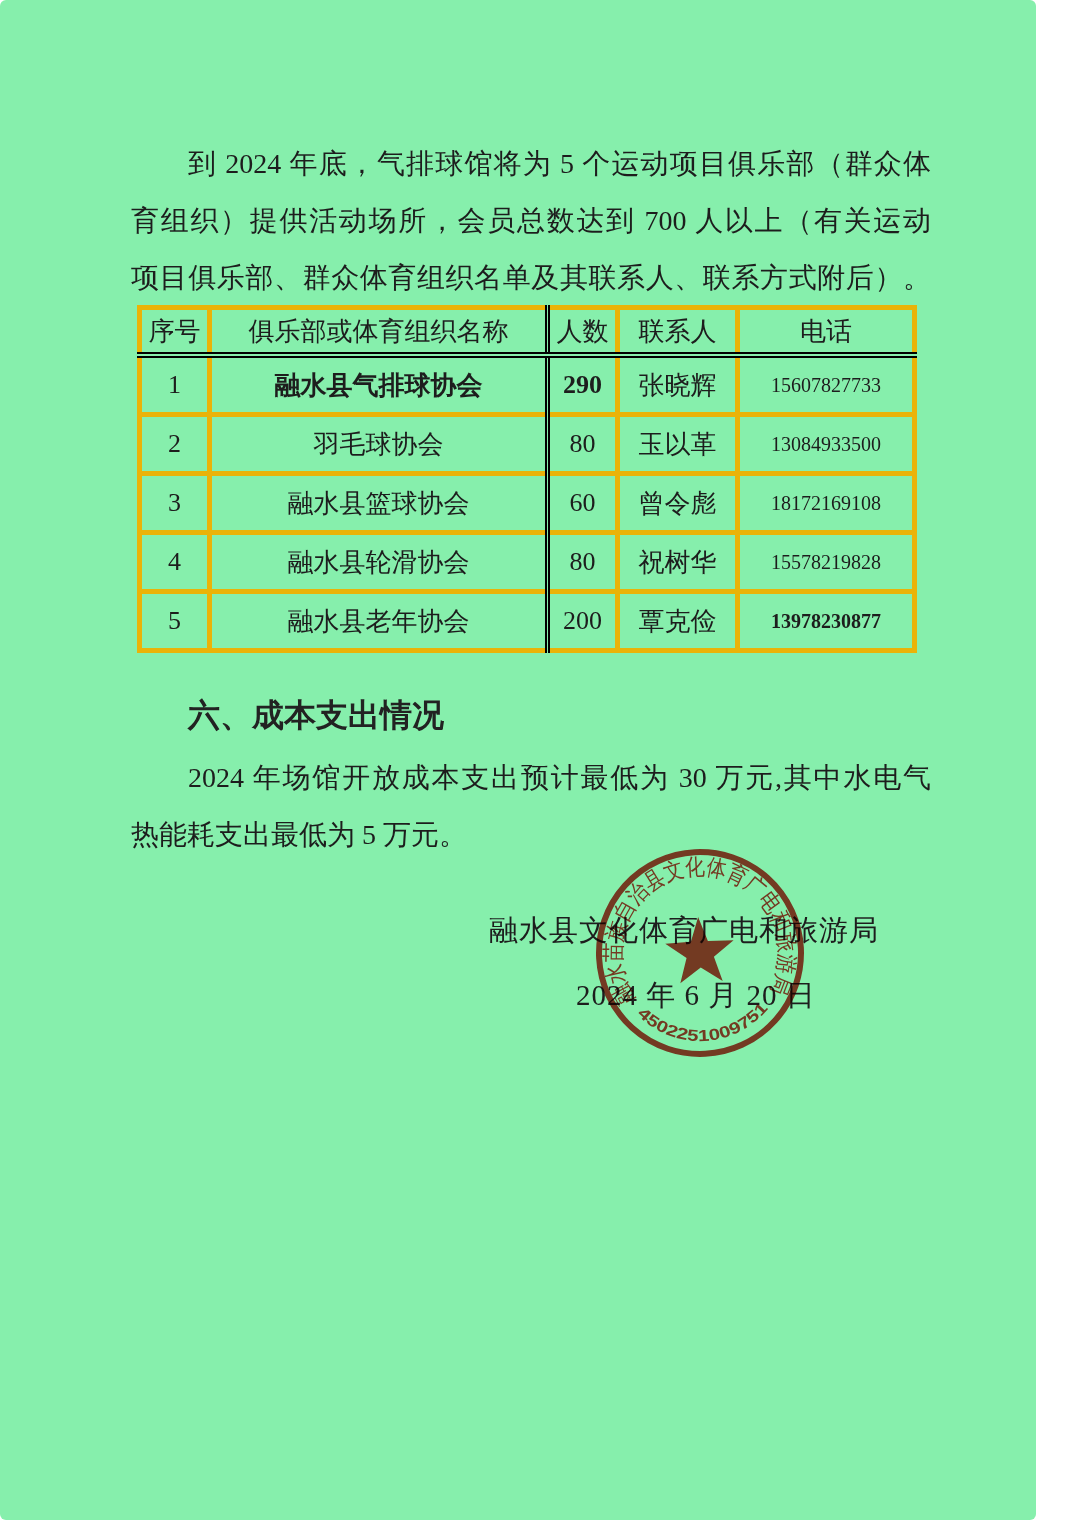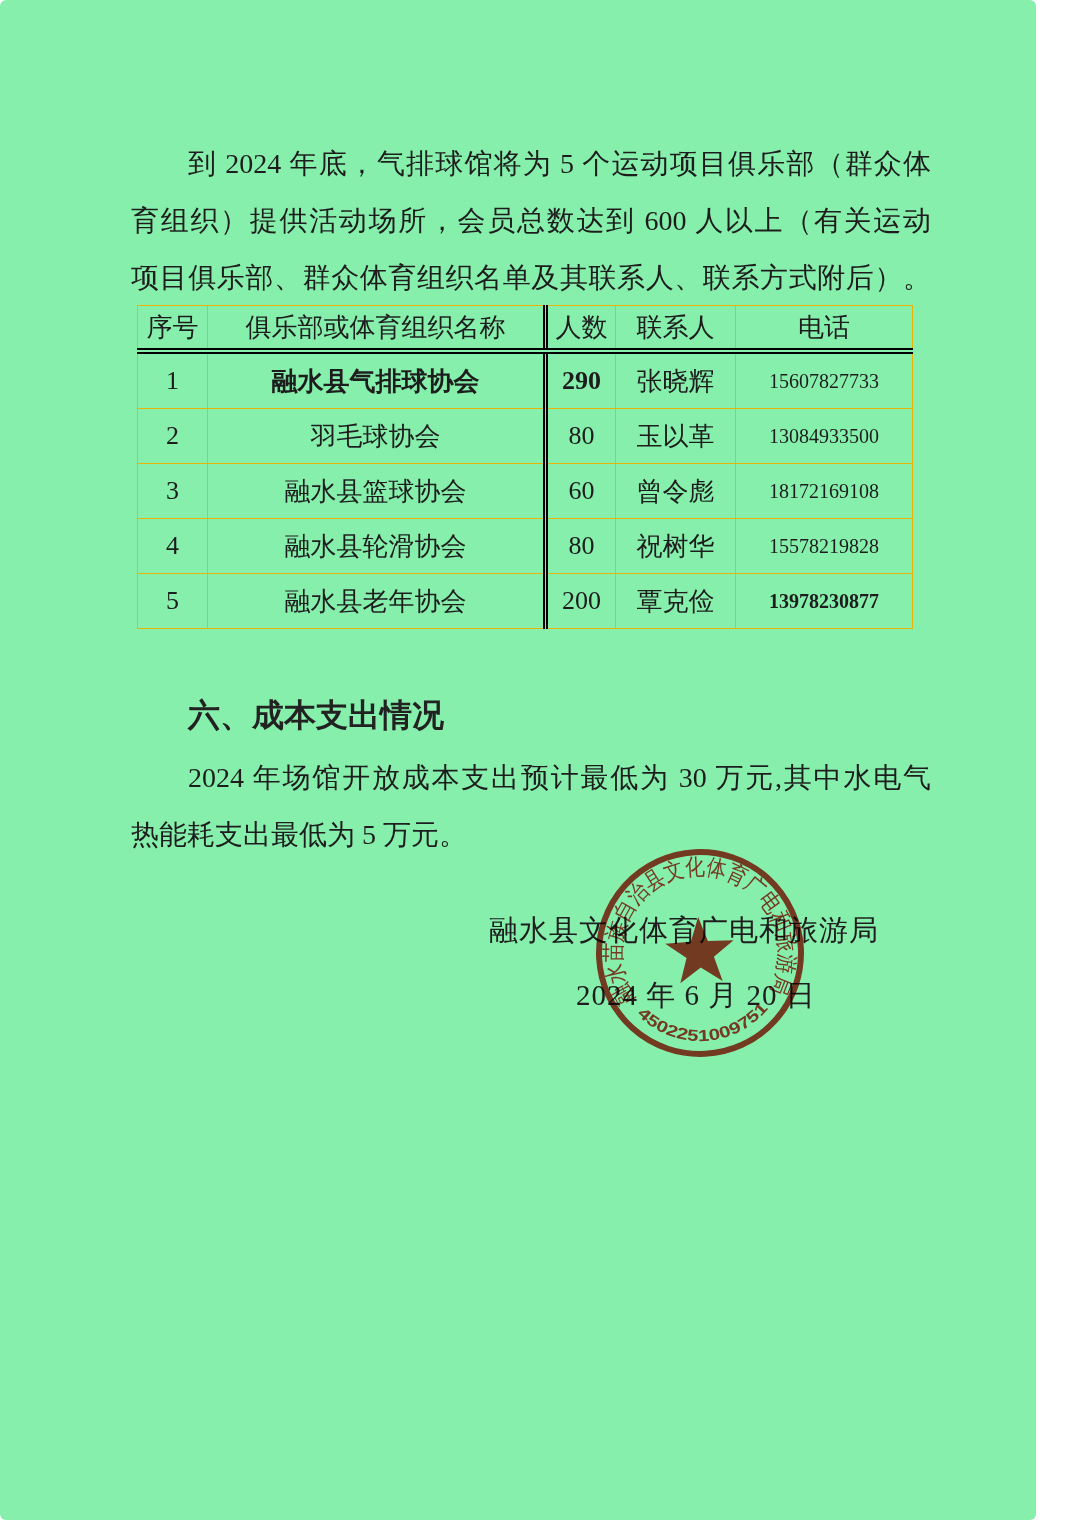--- a/index.html
+++ b/index.html
@@ -28,21 +28,21 @@
     left: 137px;
     top: 305px;
     width: 775px;
     border-collapse: collapse;
     table-layout: fixed;
     text-align: center;
     font-size: 26px;
     color: #1d1d1d;
   }
   .clubs th, .clubs td {
-    border: 1px solid #eab308;
+    border: 5px solid #eab308;
     font-weight: normal;
     padding: 0;
     vertical-align: middle;
     overflow: hidden;
   }
   .clubs thead th { height: 42px; border-bottom: 6px double #000; }
   .clubs tbody td { height: 54px; }
   .clubs .dbl { border-left: 5px double #000; }
   .clubs .phone { font-size: 20px; }
   .clubs .b { font-weight: bold; margin-top: 12px; }
@@ -77,21 +77,21 @@
   .seal text { font-family: "Liberation Serif", "DejaVu Serif", serif; }
   .seal .code-text { font-family: "Liberation Sans", "DejaVu Sans", sans-serif; font-weight: bold; }
 </style>
 </head>
 <body>
 
 <div class="page">
 
   <div class="para" id="para1">
     <div class="ln indent">到 2024 年底，气排球馆将为 5 个运动项目俱乐部（群众体</div>
-    <div class="ln">育组织）提供活动场所，会员总数达到 600 人以上（有关运动</div>
+    <div class="ln">育组织）提供活动场所，会员总数达到 700 人以上（有关运动</div>
     <div class="ln">项目俱乐部、群众体育组织名单及其联系人、联系方式附后）。</div>
   </div>
 
   <table class="clubs">
     <colgroup>
       <col style="width:70px">
         <col style="width:338px">
         <col style="width:70px">
         <col style="width:120px">
         <col style="width:177px">

